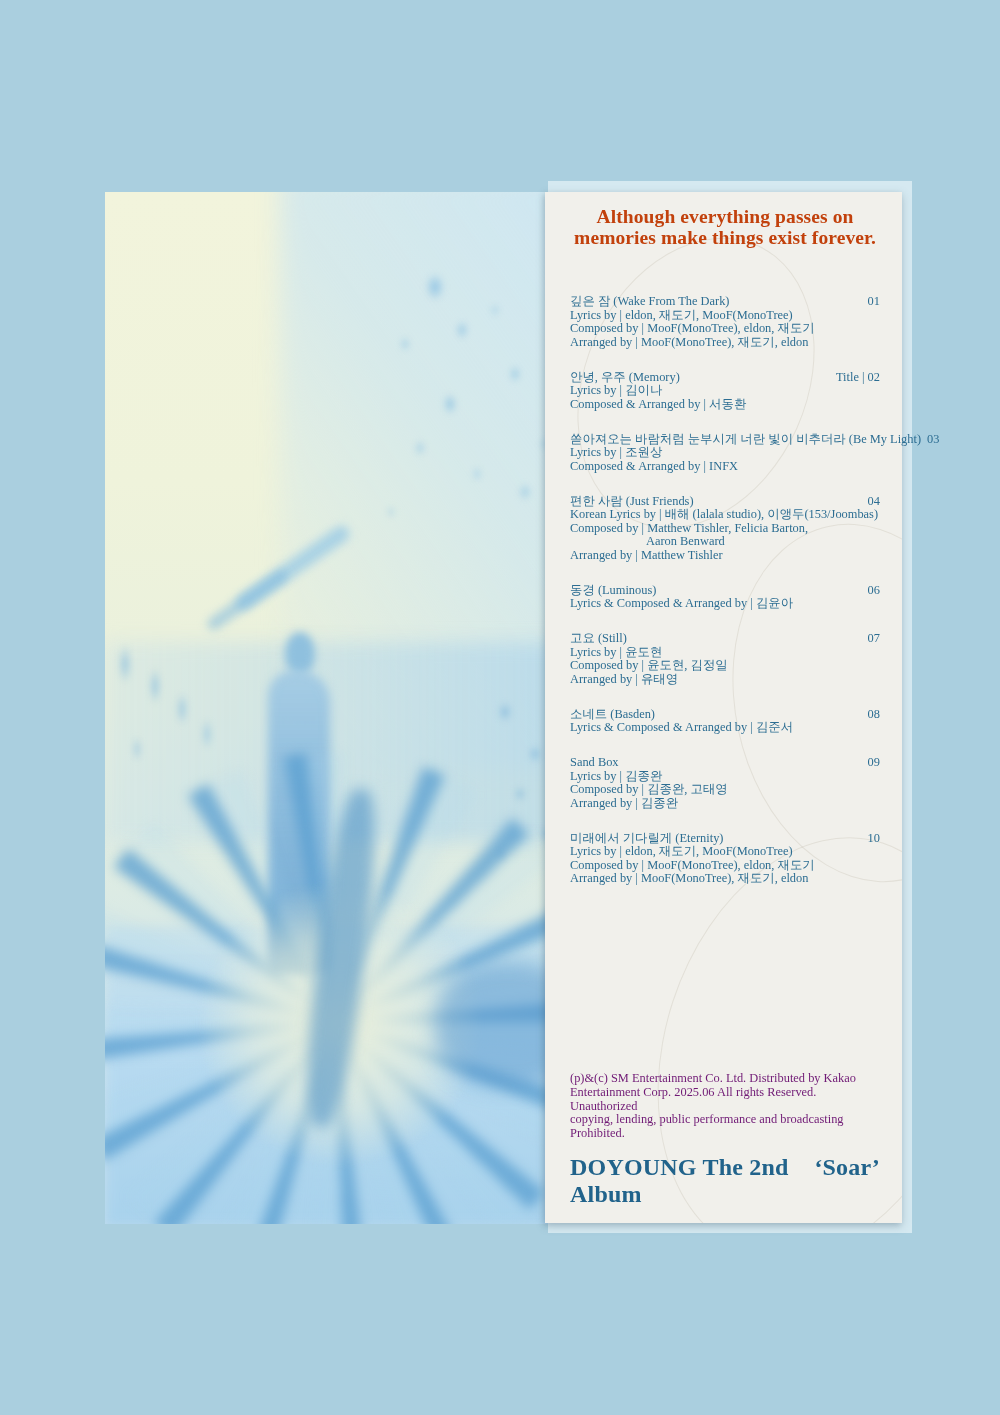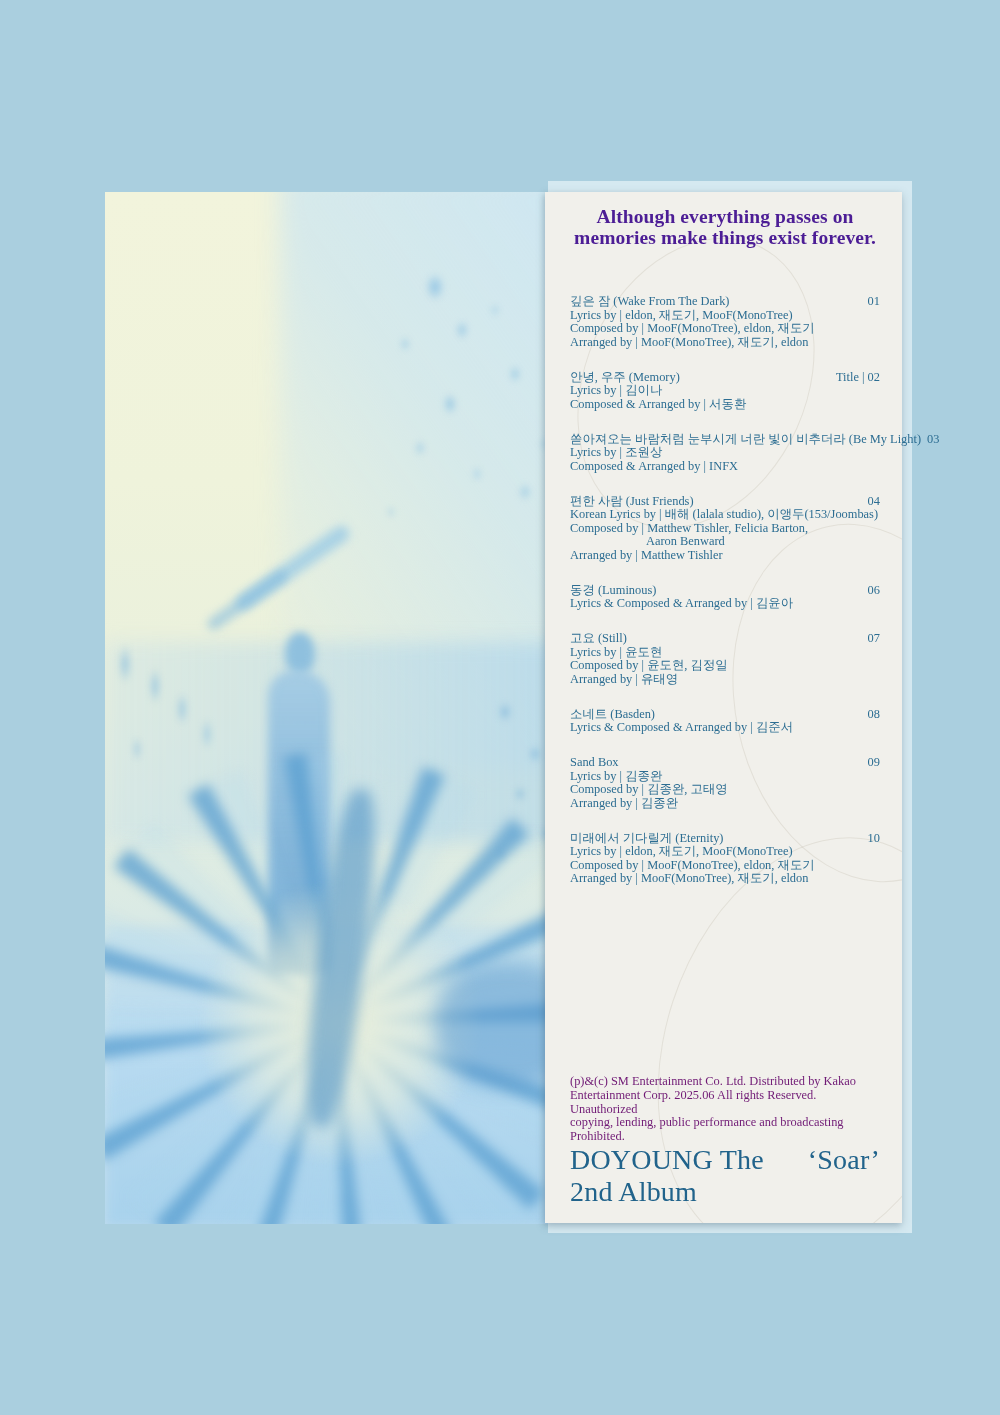--- a/index.html
+++ b/index.html
@@ -87,36 +87,36 @@
   .swirl{position:absolute;border:1px solid rgba(168,158,138,.20);border-radius:50%;}
   .swirl.s1{left:120px;top:640px;width:300px;height:430px;transform:rotate(18deg);}
   .swirl.s2{left:190px;top:330px;width:260px;height:360px;transform:rotate(-12deg);}
   .swirl.s3{left:40px;top:40px;width:220px;height:300px;transform:rotate(24deg);}
 
   .paper-inner{position:absolute;inset:0;padding:14px 22px 0 25px;box-sizing:border-box;}
 
   .quote{
     text-align:center;
     font-size:19.5px;line-height:21px;font-weight:700;
-    letter-spacing:.1px;color:#4c1d95;
+    letter-spacing:.1px;color:#c2410c;
     margin-top:0;
   }
 
   .tracklist{margin-top:47px;font-size:12.4px;line-height:13.5px;}
   .track{margin-bottom:21.5px;}
   .track-head{display:flex;justify-content:space-between;align-items:center;}
   .track-title{white-space:nowrap;}
   .track-num{flex-shrink:0;padding-left:6px;}
   .credit{}
   .credit.indent{padding-left:76px;}
 
   .footer{position:absolute;left:25px;right:22px;bottom:15px;}
   .legal{font-size:12.4px;line-height:13.8px;color:#701a75;}
   .album-line{display:flex;justify-content:space-between;align-items:baseline;
-    font-size:28px;font-weight:400;color:#21638b;margin-top:0;letter-spacing:.2px;}
+    font-size:24px;font-weight:700;color:#21638b;margin-top:13px;letter-spacing:.2px;}
 </style>
 </head>
 <body>
 
 <div class="canvas">
 
   <div class="art">
     <div class="wash-right"></div>
     <div class="wash-mid"></div>
     <div class="wash-bottom"></div>

